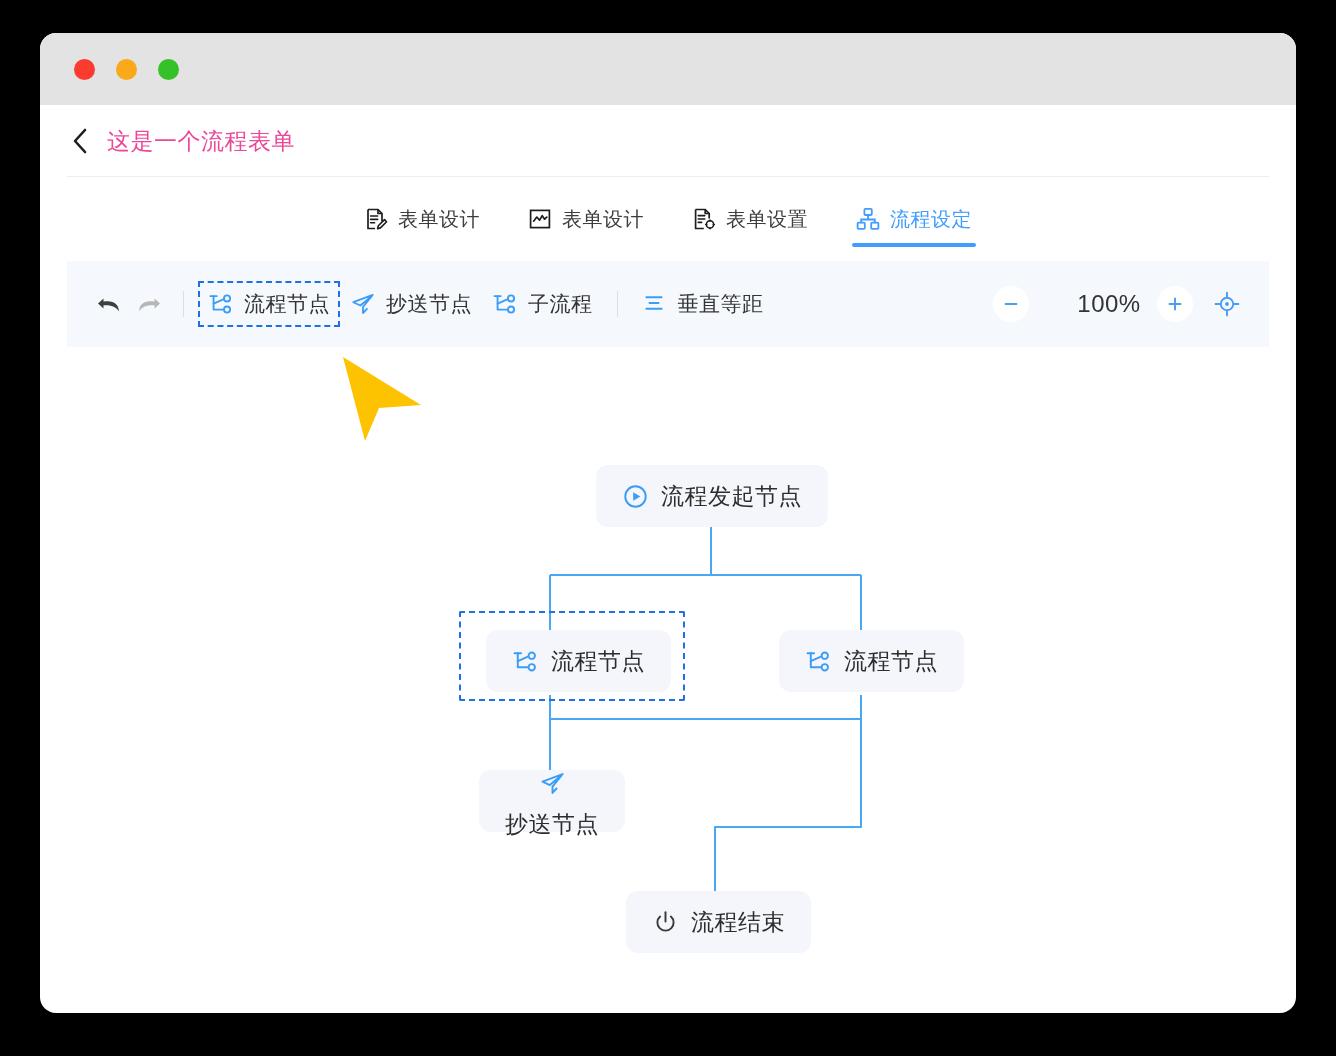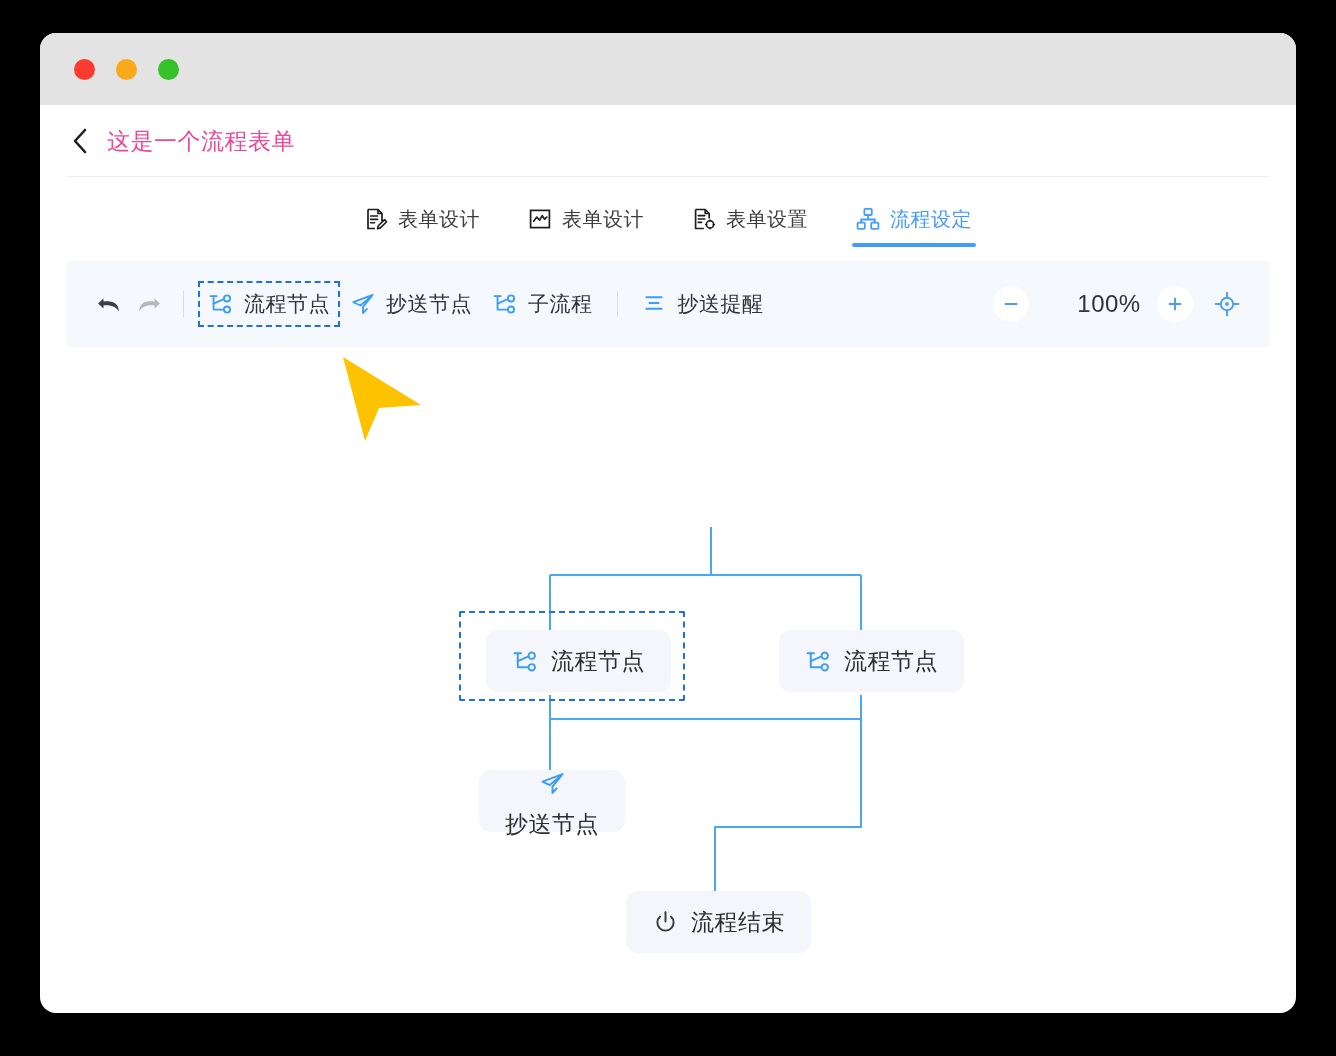--- a/index.html
+++ b/index.html
@@ -324,21 +324,21 @@
 
 
       <div class="tb-item">
         <span class="node-icon">
           <svg viewBox="0 0 28 28" width="24" height="24">
             <rect x="4" y="6" width="20" height="2.4" rx="1.1" fill="#3c9df5"></rect>
             <rect x="7.6" y="12.8" width="12.8" height="2.4" rx="1.1" fill="#3c9df5"></rect>
             <rect x="4" y="19.6" width="20" height="2.4" rx="1.1" fill="#3c9df5"></rect>
           </svg>
         </span>
-        <span class="tb-text">抄送提醒</span>
+        <span class="tb-text">垂直等距</span>
       </div>
 
     </div>
 
     <div class="tb-right">
       <span class="zoom-circle">
         <svg viewBox="0 0 24 24" width="22" height="22">
           <rect x="5" y="11" width="14" height="2.1" rx="1" fill="#4a9df0"></rect>
         </svg>
       </span>
@@ -375,20 +375,29 @@
 
       <path d="M794 228 V296" stroke="#49a8f5" stroke-width="2" fill="none" marker-end="url(#ah)"></path>
 
       <path d="M483 348 V436" stroke="#49a8f5" stroke-width="2" fill="none" marker-end="url(#ah)"></path>
 
       <path d="M794 348 V480 H648 V556" stroke="#49a8f5" stroke-width="2" fill="none" stroke-linejoin="round" marker-end="url(#ah)"></path>
 
       <path d="M483 372 H794" stroke="#49a8f5" stroke-width="2" fill="none"></path>
     </svg>
 
+    <div class="node" style="left:529px; top:118px;">
+      <span class="node-icon">
+        <svg viewBox="0 0 28 28" width="27" height="27" fill="none">
+          <circle cx="14" cy="14" r="10.6" stroke="#3c9df5" stroke-width="2"></circle>
+          <path d="M11.6 9.6 L19 14 L11.6 18.4 Z" fill="#3c9df5"></path>
+        </svg>
+      </span>
+      <span class="node-label">流程发起节点</span>
+    </div>
 
     <div class="node-selection" style="left:392px; top:264px; width:226px; height:90px;"></div>
     <div class="node" style="left:419px; top:283px;">
       <span class="node-icon">
         <svg viewBox="0 0 28 28" width="27" height="27" fill="none">
           <path d="M6 5.5 L6 20 L16.5 20" stroke="#3c9df5" stroke-width="2" stroke-linecap="round" stroke-linejoin="round"></path>
           <path d="M6 13.5 L16.5 9" stroke="#3c9df5" stroke-width="2" stroke-linecap="round"></path>
           <path d="M2.6 5.5 H9.4" stroke="#3c9df5" stroke-width="2" stroke-linecap="round"></path>
           <circle cx="20.5" cy="8" r="3.3" stroke="#3c9df5" stroke-width="2"></circle>
           <circle cx="20.5" cy="20" r="3.3" stroke="#3c9df5" stroke-width="2"></circle>

